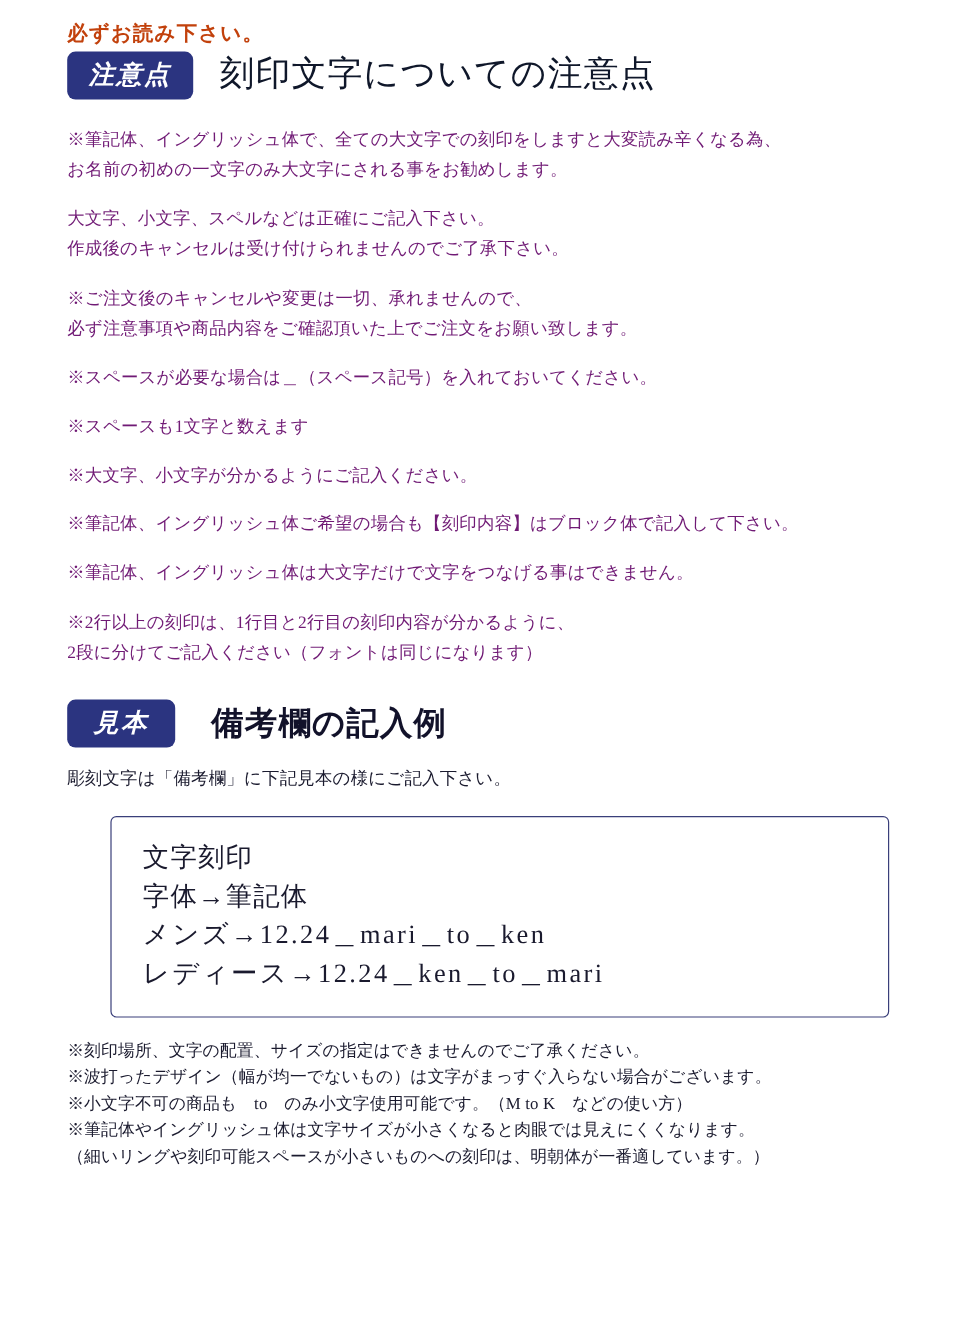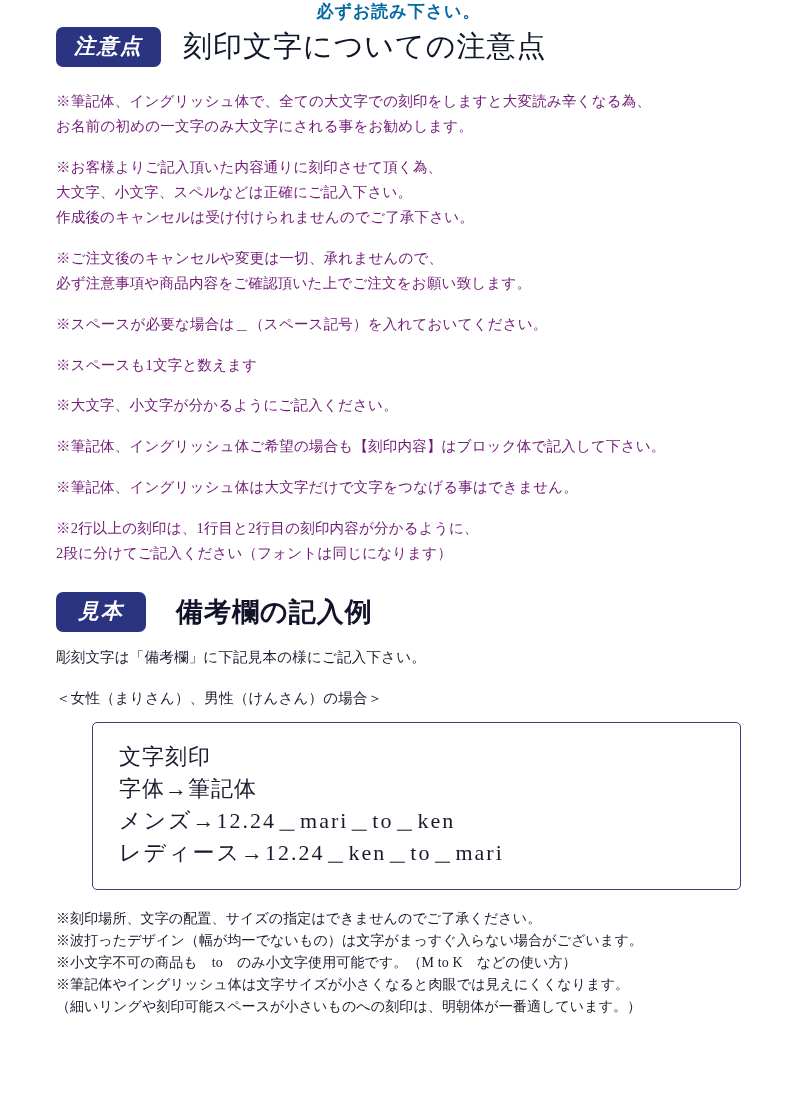--- a/index.html
+++ b/index.html
@@ -18,26 +18,25 @@
   .page {
     width: 797px;
     height: 1100px;
     position: relative;
     box-sizing: border-box;
     padding: 0 56px;
   }
 
   
   .must-read {
-    text-align: center;
-    color: #0369a1;
+    color: #c2410c;
     font-weight: bold;
     font-size: 17px;
     letter-spacing: 1px;
-    padding-top: 0;
+    padding-top: 16px;
     margin-bottom: 4px;
   }
   .section-head {
     display: flex;
     align-items: center;
     gap: 22px;
     margin-bottom: 6px;
   }
   .badge {
     background: #2b3480;
@@ -144,21 +143,20 @@
   </div>
 
   <div class="notes">
 
     <div class="note">
       <span class="ln">※筆記体、イングリッシュ体で、全ての大文字での刻印をしますと大変読み辛くなる為、</span>
       <span class="ln">お名前の初めの一文字のみ大文字にされる事をお勧めします。</span>
     </div>
 
     <div class="note">
-      <span class="ln">※お客様よりご記入頂いた内容通りに刻印させて頂く為、</span>
       <span class="ln">大文字、小文字、スペルなどは正確にご記入下さい。</span>
       <span class="ln">作成後のキャンセルは受け付けられませんのでご了承下さい。</span>
     </div>
 
     <div class="note">
       <span class="ln">※ご注文後のキャンセルや変更は一切、承れませんので、</span>
       <span class="ln">必ず注意事項や商品内容をご確認頂いた上でご注文をお願い致します。</span>
     </div>
 
     <div class="note">
@@ -188,21 +186,20 @@
 
   </div>
 
   <div class="sample-head">
     <div class="badge">見本</div>
     <div class="sample-title">備考欄の記入例</div>
   </div>
 
   <div class="sample-lead">彫刻文字は「備考欄」に下記見本の様にご記入下さい。</div>
 
-  <div class="sample-case">＜女性（まりさん）、男性（けんさん）の場合＞</div>
 
   <div class="sample-box">
     <div class="bl">文字刻印</div>
     <div class="bl">字体→筆記体</div>
     <div class="bl wide">メンズ→12.24＿mari＿to＿ken</div>
     <div class="bl wide">レディース→12.24＿ken＿to＿mari</div>
   </div>
 
   <div class="footnotes">
     <div class="footnote">※刻印場所、文字の配置、サイズの指定はできませんのでご了承ください。</div>

